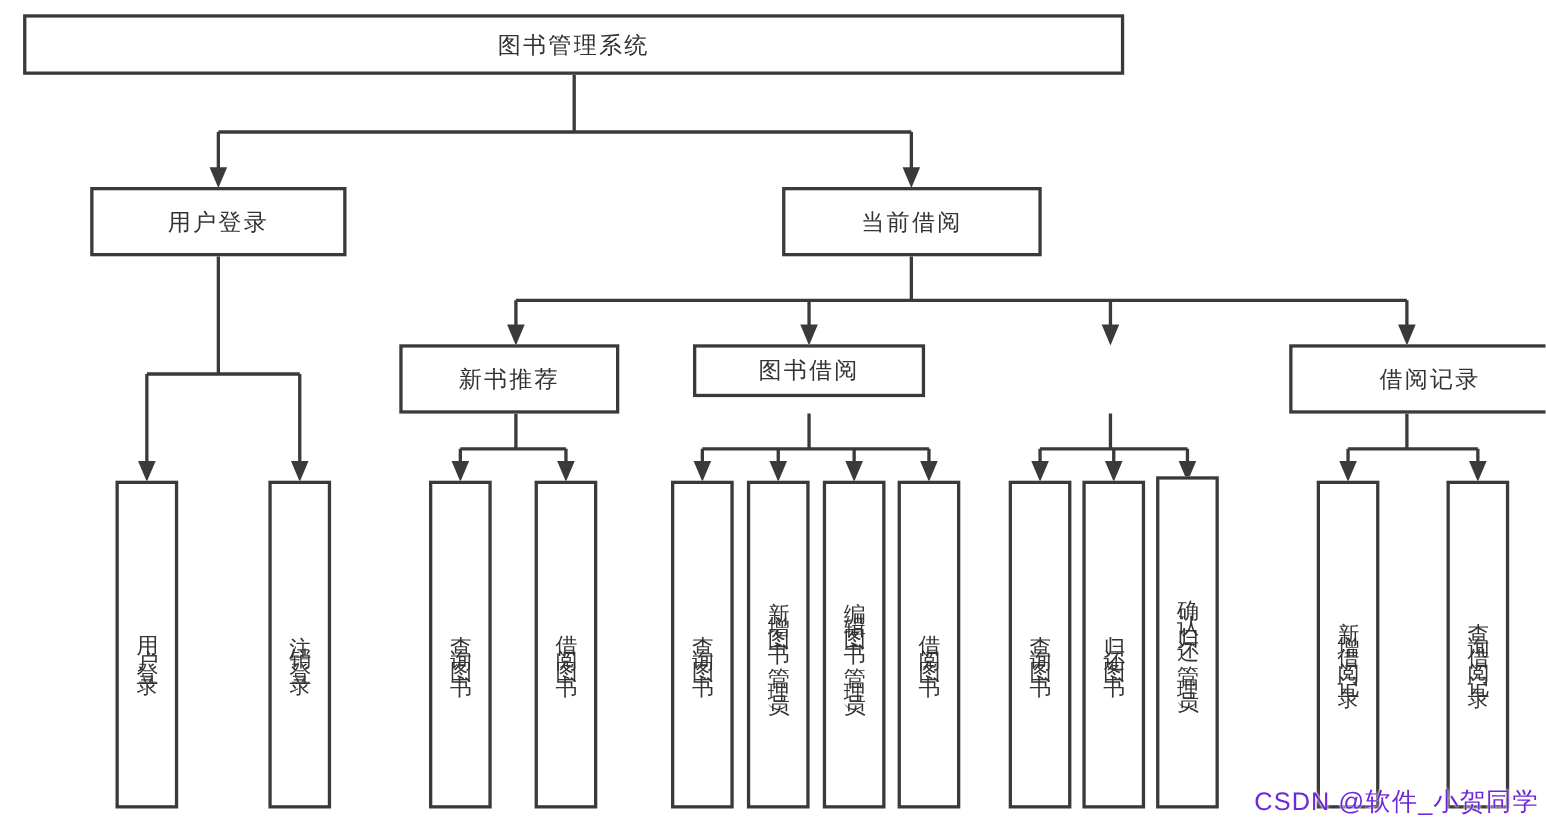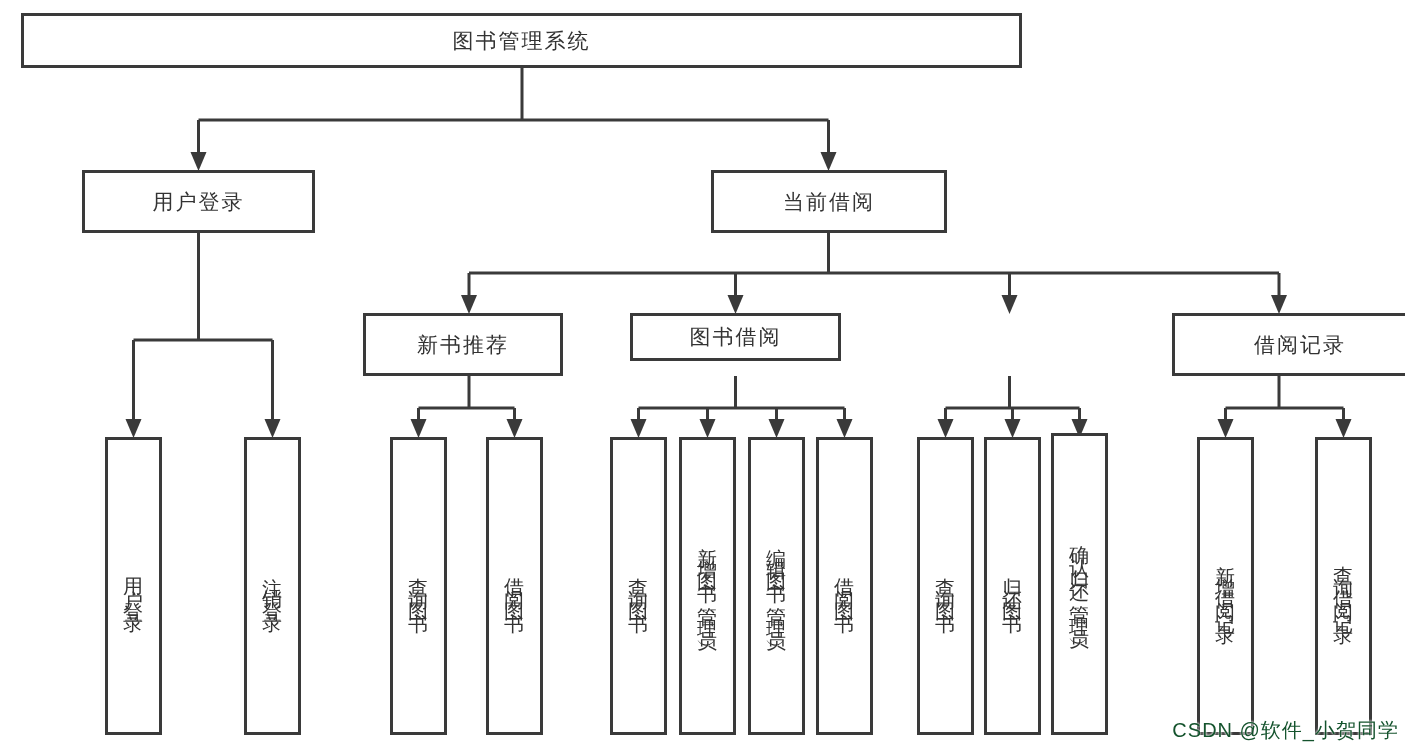--- a/index.html
+++ b/index.html
@@ -41,22 +41,22 @@
     writing-mode: vertical-rl;
     font-size: 20px;
     letter-spacing: 12px;
     line-height: 1;
     white-space: normal;
   }
   .watermark {
     position: absolute;
     right: 6px;
     bottom: 3px;
-    font-size: 20px;
-    color: #14532d;
+    font-size: 23px;
+    color: #6d28d9;
     letter-spacing: 1px;
     z-index: 5;
     text-shadow: 0 0 3px #ffffff, 0 0 2px #ffffff;
   }
 </style>
 </head>
 <body>
 
 <div class="canvas">
 

